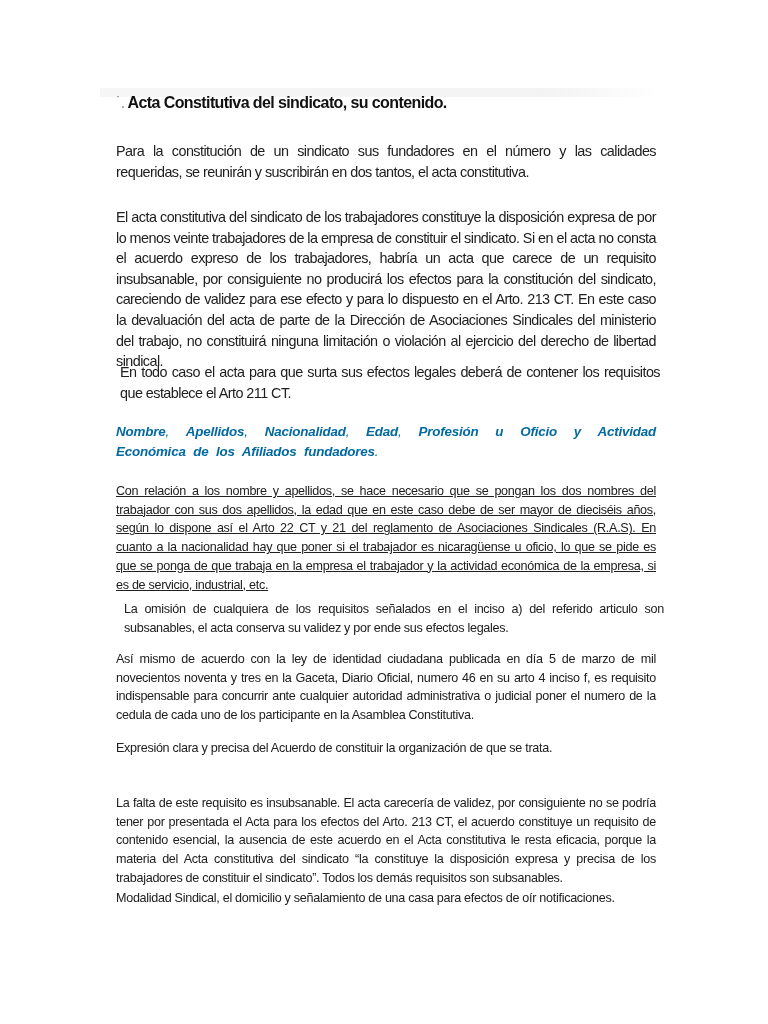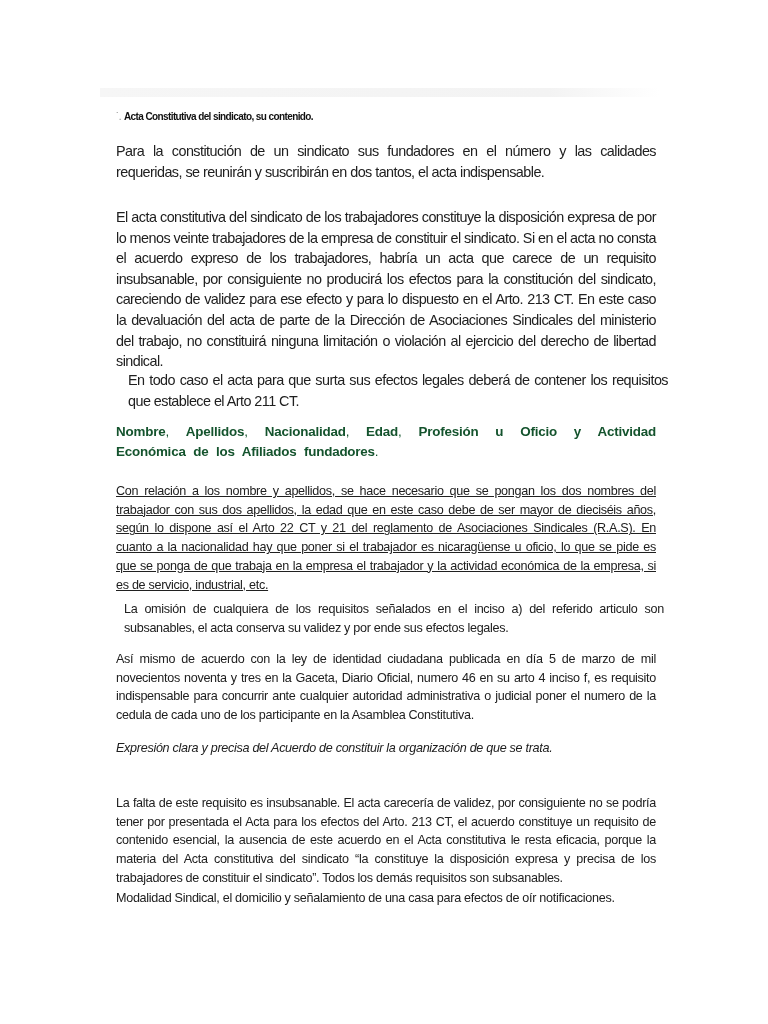--- a/index.html
+++ b/index.html
@@ -31,23 +31,23 @@
     }
     .block {
       position: absolute;
       left: 0;
       width: 540px;
       text-align: justify;
       text-align-last: left;
       letter-spacing: -0.35px;
     }
     .title {
-      top: 111px;
+      top: 94px;
       font-weight: bold;
-      font-size: 10px;
+      font-size: 16px;
       letter-spacing: -0.6px;
       color: #111111;
     }
     .title .marker {
       font-weight: normal;
       color: #888;
       margin-right: 3px;
     }
     .p-large {
       font-size: 14.4px;
@@ -63,45 +63,46 @@
     }
     .p1 { top: 141px; }
     .p2 { top: 207px; }
     .p3 { top: 358px; }
     .h2 {
       top: 422px;
       font-size: 13.4px;
       line-height: 20px;
       font-weight: bold;
       letter-spacing: -0.2px;
-      color: #14532d;
+      color: #0369a1;
       word-spacing: 4px;
+      font-style: italic;
     }
     .h2 .sep { font-weight: normal; }
     .p4 { top: 482px; text-decoration: underline; }
     .p5 { top: 592px; }
     .p6 { top: 650px; }
-    .p7 { top: 739px; font-style: italic; }
+    .p7 { top: 739px; }
     .p8 { top: 794px; }
     .p9 { top: 889px; }
   </style>
 </head>
 <body>
 
 <div class="top-band"></div>
 
 <div class="page">
 
   <div class="block title"><span class="marker">˙.</span><span>Acta Constitutiva del sindicato, su contenido.</span></div>
 
-  <p class="block p-large p1" style="margin:0">Para la constitución de un sindicato sus fundadores en el número y las calidades requeridas, se reunirán y suscribirán en dos tantos, el acta indispensable.</p>
+  <p class="block p-large p1" style="margin:0">Para la constitución de un sindicato sus fundadores en el número y las calidades requeridas, se reunirán y suscribirán en dos tantos, el acta constitutiva.</p>
 
   <p class="block p-large p2" style="margin:0">El acta constitutiva del sindicato de los trabajadores constituye la disposición expresa de por lo menos veinte trabajadores de la empresa de constituir el sindicato. Si en el acta no consta el acuerdo expreso de los trabajadores, habría un acta que carece de un requisito insubsanable, por consiguiente no producirá los efectos para la constitución del sindicato, careciendo de validez  para ese efecto y para lo dispuesto en el Arto. 213 CT. En este caso la devaluación del acta de parte de la Dirección de Asociaciones Sindicales del ministerio del trabajo, no constituirá ninguna limitación o violación al ejercicio del derecho de libertad sindical.</p>
 
-  <p class="block p-large p3" style="margin:12px">En todo caso el acta para que surta sus efectos legales deberá de contener los requisitos que establece el Arto 211 CT.</p>
+  <p class="block p-large p3" style="margin:4px">En todo caso el acta para que surta sus efectos legales deberá de contener los requisitos que establece el Arto 211 CT.</p>
 
   <div class="block h2"><span>Nombre</span><span class="sep">, </span><span>Apellidos</span><span class="sep">, </span><span>Nacionalidad</span><span class="sep">, </span><span>Edad</span><span class="sep">, </span><span>Profesión u Oficio y Actividad Económica de los Afiliados fundadores</span><span class="sep">.</span></div>
 
   <p class="block p-small p4" style="margin:0">Con relación a los nombre y apellidos, se hace necesario que se pongan los dos nombres del trabajador con sus dos apellidos, la edad que en este caso debe de ser mayor de dieciséis años, según lo dispone así el Arto 22 CT y 21 del reglamento de Asociaciones Sindicales (R.A.S). En cuanto a la nacionalidad hay que poner si el trabajador es nicaragüense u oficio, lo que se pide es que se ponga de que trabaja en la empresa el trabajador y la actividad económica de la empresa, si es de servicio, industrial, etc.</p>
 
   <p class="block p-small p5" style="margin:8px">La omisión de cualquiera de los requisitos señalados en el inciso a) del referido articulo son subsanables, el acta conserva su validez y por ende sus efectos legales.</p>
 
   <p class="block p-small p6" style="margin:0">Así mismo de acuerdo con la ley de identidad ciudadana publicada en  día 5 de marzo de mil novecientos noventa y tres en la Gaceta, Diario Oficial, numero 46 en  su arto 4 inciso f, es requisito indispensable para concurrir ante cualquier autoridad administrativa o judicial poner el numero de la cedula de cada uno de los participante en  la Asamblea Constitutiva.</p>
 
   <p class="block p-small p7" style="margin:0">Expresión clara y precisa del Acuerdo de constituir la organización de que se trata.</p>

